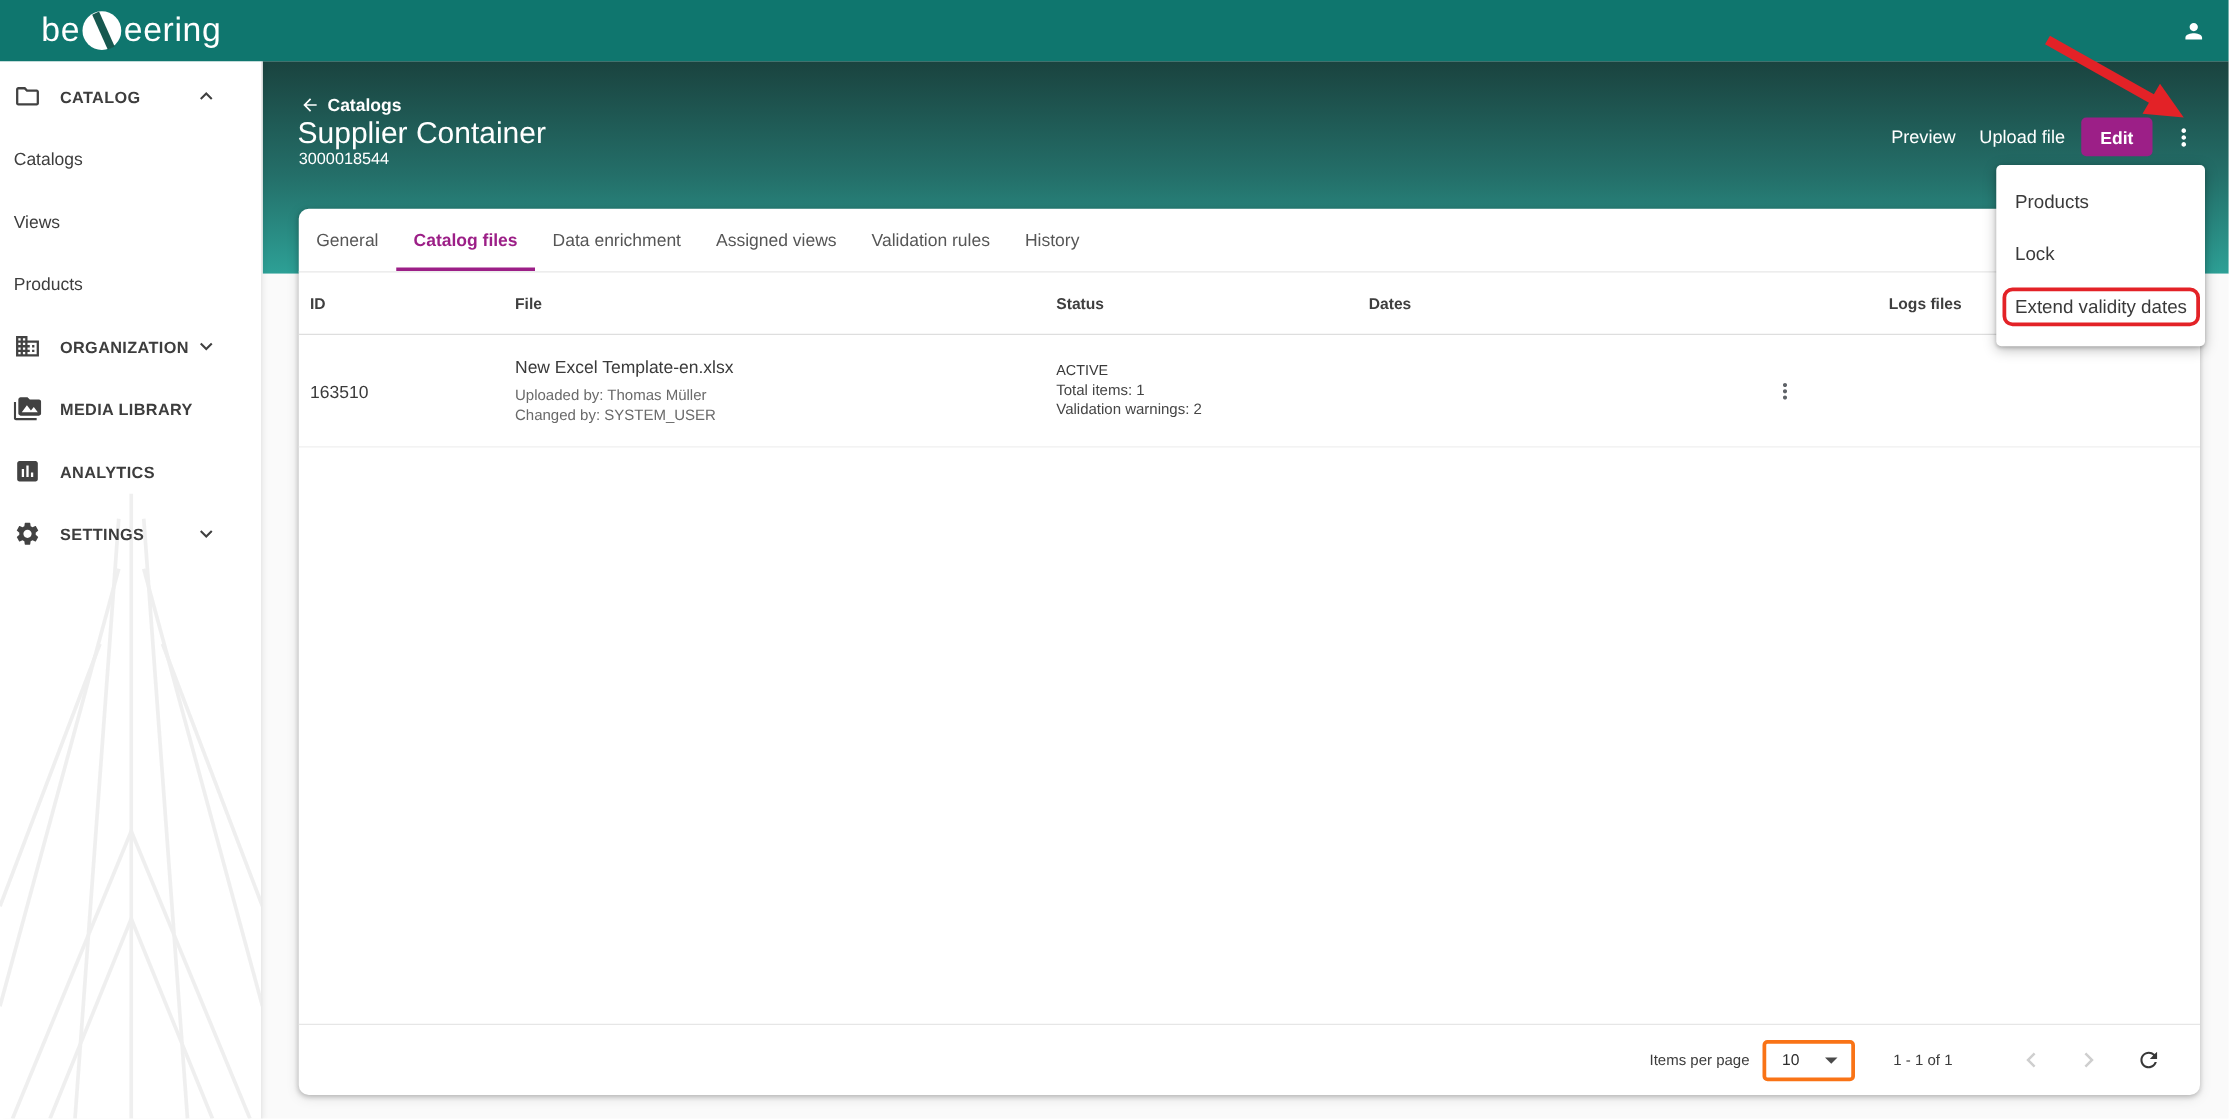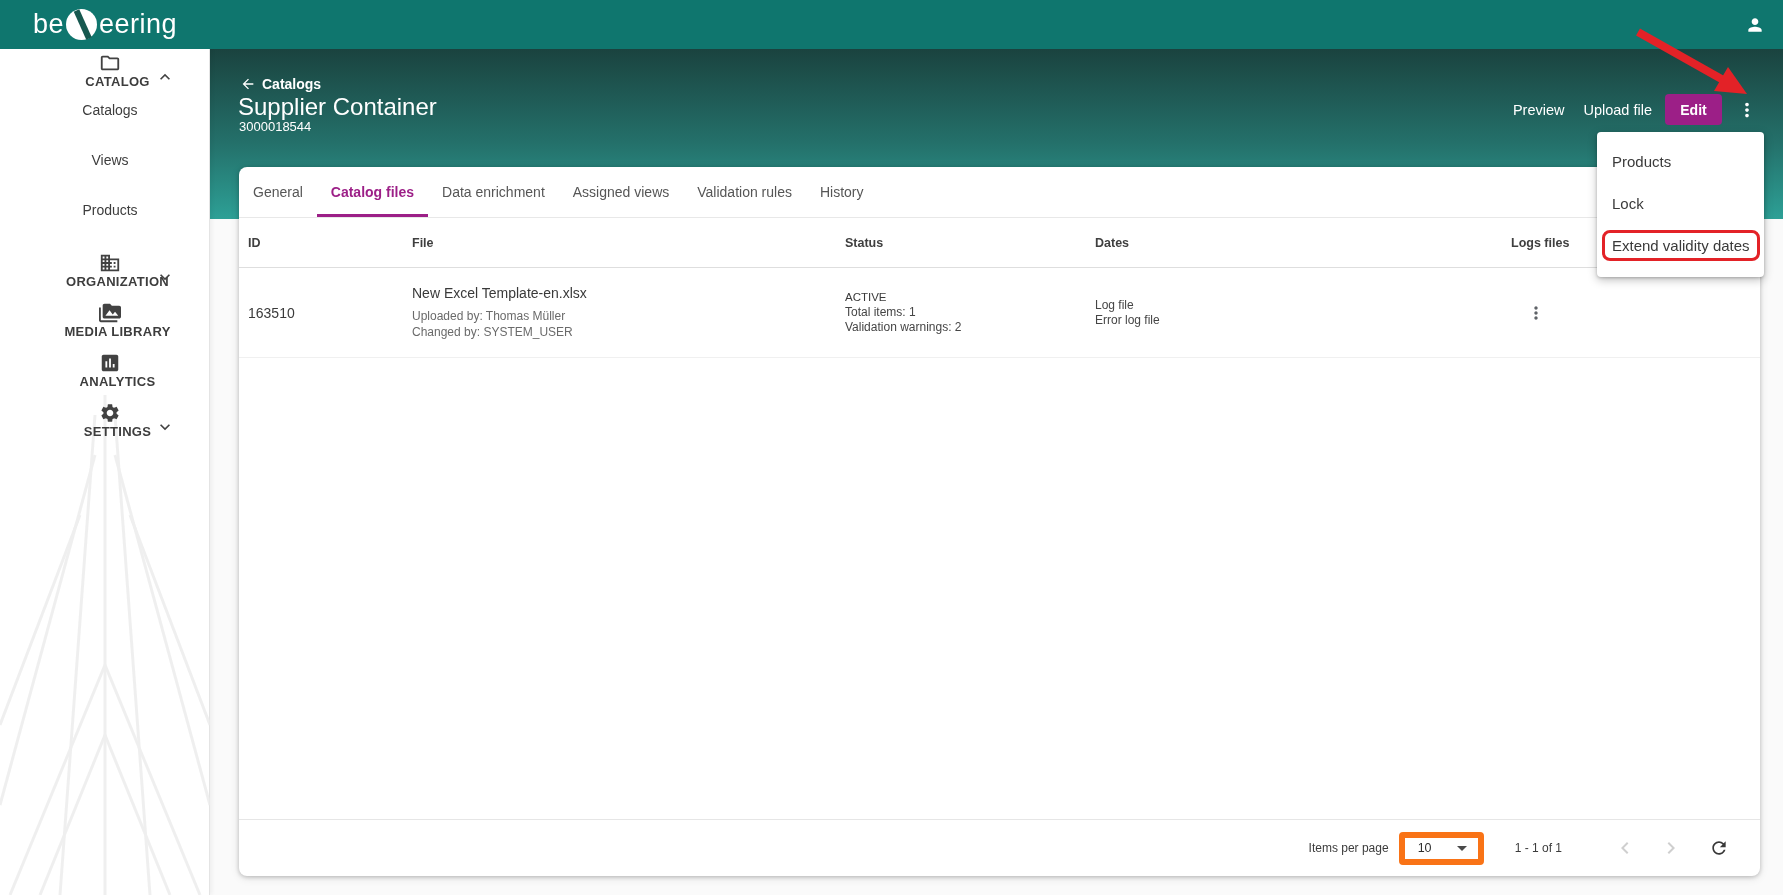--- a/index.html
+++ b/index.html
@@ -10,21 +10,21 @@
   
   .topbar { position:absolute; left:0; top:0; width:1783px; height:49px; background:#0f766e; z-index:20; display:flex; align-items:center; }
   .logo { display:flex; align-items:center; color:#fff; font-size:27px; font-weight:400; margin-left:33px; letter-spacing:.5px; }
   .logo-circle { width:33px; height:33px; margin:0 1px; }
   .topbar-user { position:absolute; right:15px; top:12px; width:26px; height:26px; display:flex; align-items:center; justify-content:center; cursor:pointer; }
 
   
   .sidebar { position:absolute; left:0; top:49px; width:210px; height:846px; background:#fff; border-right:1px solid #e4e4e4; box-shadow:2px 0 4px rgba(0,0,0,.05); z-index:10; }
   .sidebar-art { position:absolute; left:0; bottom:0; opacity:.8; pointer-events:none; }
   .nav { position:relative; padding-top:3px; }
-  .nav-group, .nav-sub { height:50px; display:flex; align-items:center; cursor:pointer; position:relative;flex-direction:column; }
+  .nav-group, .nav-sub { height:50px; display:flex; align-items:center; cursor:pointer; position:relative; }
   .nav-group { padding-left:11px; }
   .nav-group .glabel { margin-left:15px; font-size:13px; font-weight:700; color:#3d3d3d; letter-spacing:.3px; }
   .nav-group .chev { position:absolute; right:34px; top:15px; }
   .nav-sub { padding-left:11px; font-size:14px; color:#3d3d3d; }
   .nicon { width:22px; height:22px; }
 
   
   .hero { position:absolute; left:210px; top:49px; width:1573px; height:170px; background:linear-gradient(180deg,#1a433f 0%,#24706a 55%,#2da096 100%); }
   .main-bg { position:absolute; left:210px; top:219px; width:1573px; height:676px; background:#fafafa; }
   .breadcrumb { position:absolute; left:240px; top:76px; color:#fff; font-size:14px; font-weight:700; display:flex; align-items:center; cursor:pointer; z-index:21; }
@@ -49,21 +49,21 @@
   .cell-primary { font-size:14px; color:#3a3a3a; }
   .file-name { font-size:14px; color:#3a3a3a; margin-bottom:7px; }
   .cell-sub { font-size:12px; color:#6a6a6a; line-height:16px; }
   .status-state { font-size:11.5px; font-weight:400; color:#3a3a3a; line-height:15px; }
   .cell-line { font-size:12px; color:#454545; line-height:15px; }
   .cell-line-sm { font-size:11.8px; color:#3a3a3a; line-height:13.5px; }
   .row-kebab { width:30px; height:30px; display:flex; align-items:center; justify-content:center; cursor:pointer; }
 
   .paginator { position:absolute; left:0; right:0; bottom:0; height:57px; border-top:1px solid #e6e6e6; display:flex; align-items:center; justify-content:flex-end; padding-right:28px; font-size:12px; color:#3c3c3c; }
   .ipp-label { margin-right:10px; }
-  .page-size { width:85px; height:33px; border:6px solid #f97316; border-radius:4px; display:flex; align-items:center; cursor:pointer; margin-right:31px; }
+  .page-size { width:74px; height:33px; border:3px solid #f97316; border-radius:4px; display:flex; align-items:center; cursor:pointer; margin-right:31px; }
   .page-size .val { padding-left:13px; font-size:12.5px; color:#2e2e2e; flex:1; }
   .caret-down { width:0; height:0; border-left:5px solid transparent; border-right:5px solid transparent; border-top:5px solid #4a4a4a; margin-right:11px; }
   .range { margin-right:50px; }
   .pg-btn { width:26px; height:26px; display:flex; align-items:center; justify-content:center; cursor:default; }
   .pg-prev { margin-right:20px; } .pg-next { margin-right:22px; }
   .refresh-btn { width:26px; height:26px; display:flex; align-items:center; justify-content:center; cursor:pointer; }
 
   
   .ctx-menu { position:absolute; left:1597px; top:132px; width:167px; height:145px; background:#fff; border-radius:4px; box-shadow:0 3px 10px rgba(0,0,0,.25),0 1px 3px rgba(0,0,0,.2); z-index:40; padding-top:8px; }
   .ctx-item { height:42px; display:flex; align-items:center; padding-left:15px; font-size:15px; color:#3a3a3a; cursor:pointer; }
@@ -199,24 +199,20 @@
       <div class="col-file">
         <div class="file-name">New Excel Template-en.xlsx</div>
         <div class="cell-sub">Uploaded by: Thomas Müller</div>
         <div class="cell-sub">Changed by: SYSTEM_USER</div>
       </div>
       <div class="col-status">
         <div class="status-state">ACTIVE</div>
         <div class="cell-line">Total items: 1</div>
         <div class="cell-line">Validation warnings: 2</div>
       </div>
-      <div class="col-logs">
-        <div class="cell-line">Log file</div>
-        <div class="cell-line">Error log file</div>
-      </div>
       <div class="col-actions">
         <div class="row-kebab">
           <svg width="20" height="20" viewBox="0 0 24 24">
               <path fill="#5f6368" d="M12 8c1.1 0 2-.9 2-2s-.9-2-2-2-2 .9-2 2 .9 2 2 2zm0 2c-1.1 0-2 .9-2 2s.9 2 2 2 2-.9 2-2-.9-2-2-2zm0 6c-1.1 0-2 .9-2 2s.9 2 2 2 2-.9 2-2-.9-2-2-2z"></path>
             </svg>
         </div>
       </div>
     </div>
 
     <div class="paginator">

